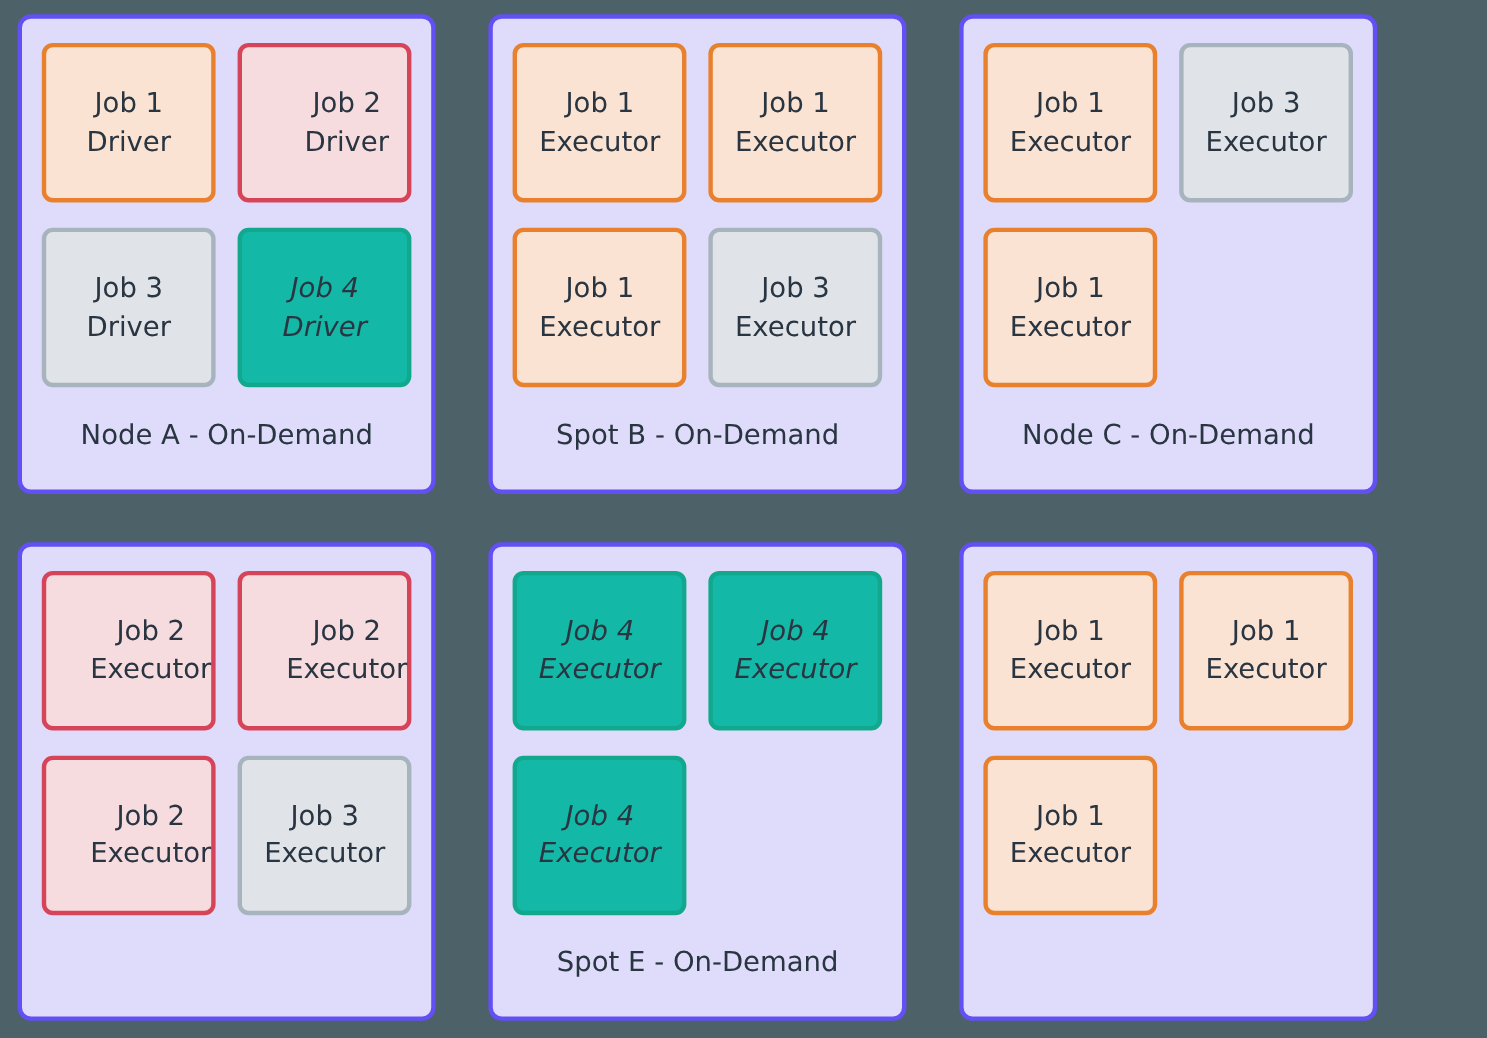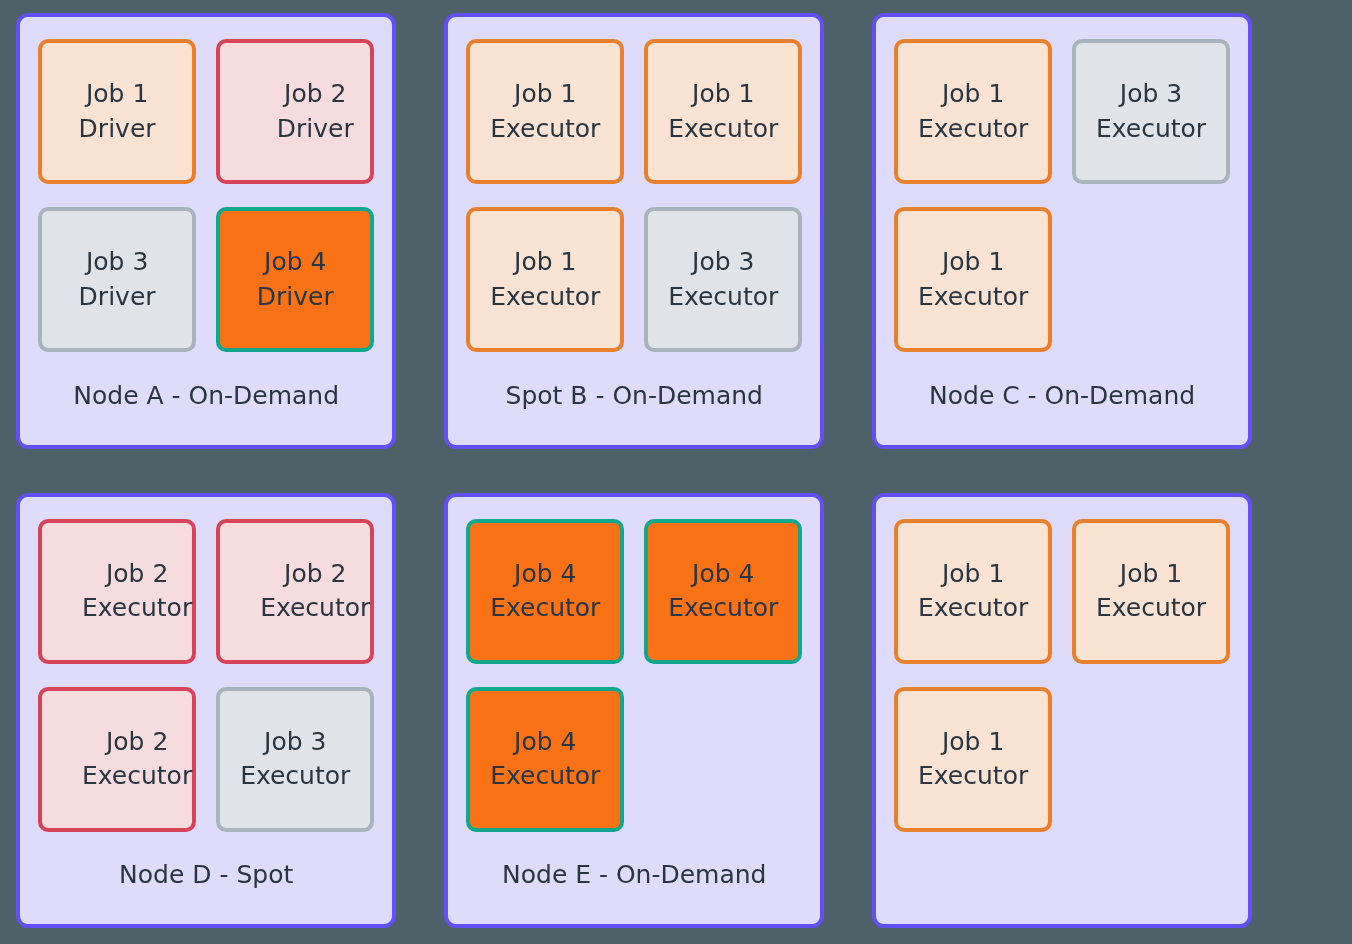--- a/index.html
+++ b/index.html
@@ -62,21 +62,21 @@
 
   .slot.empty {
     border: none;
     background: transparent;
   }
 
   
   .slot.job-orange { background: #FAE3D2; border-color: #E8802E; }
   .slot.job-red    { background: #F7DCDF; border-color: #D6445A; padding-left: 40px; }
   .slot.job-gray   { background: #E0E4E9; border-color: #A7B4BD; }
-  .slot.job-teal   { background: #f97316; border-color: #12A88D; }
+  .slot.job-teal   { background: #14b8a6; border-color: #12A88D; font-style: italic; }
 
   .slot-line { display: block; white-space: nowrap; }
 
   .node-label {
     flex: 1 1 auto;
     display: flex;
     align-items: center;
     justify-content: center;
     font-size: 25px;
     color: #2A3542;
@@ -160,39 +160,38 @@
         </div>
         <div class="slot job-red">
           <span class="slot-line">Job 2</span>
           <span class="slot-line">Executor</span>
         </div>
         <div class="slot job-gray">
           <span class="slot-line">Job 3</span>
           <span class="slot-line">Executor</span>
         </div>
       </div>
-      <div class="node-label">Node D - Spot</div>
     </div>
     <div class="node-panel">
       <div class="slot-grid">
         <div class="slot job-teal">
           <span class="slot-line">Job 4</span>
           <span class="slot-line">Executor</span>
         </div>
         <div class="slot job-teal">
           <span class="slot-line">Job 4</span>
           <span class="slot-line">Executor</span>
         </div>
         <div class="slot job-teal">
           <span class="slot-line">Job 4</span>
           <span class="slot-line">Executor</span>
         </div>
         <div class="slot empty"></div>
       </div>
-      <div class="node-label">Node E - On-Demand</div>
+      <div class="node-label">Spot E - On-Demand</div>
     </div>
     <div class="node-panel">
       <div class="slot-grid">
         <div class="slot job-orange">
           <span class="slot-line">Job 1</span>
           <span class="slot-line">Executor</span>
         </div>
         <div class="slot job-orange">
           <span class="slot-line">Job 1</span>
           <span class="slot-line">Executor</span>

